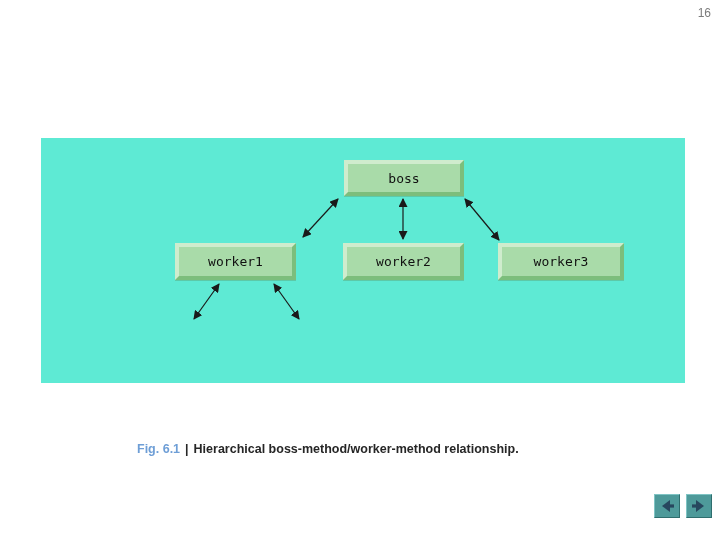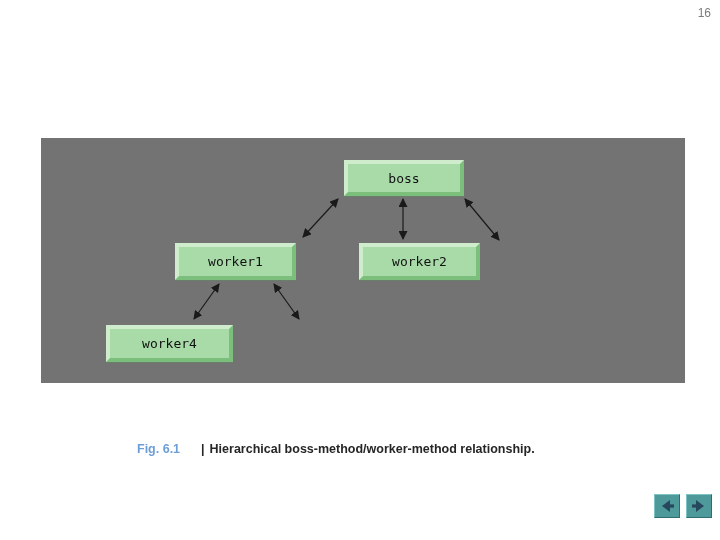--- a/index.html
+++ b/index.html
@@ -22,21 +22,21 @@
     right: 9px;
     font-size: 12px;
     color: #7c7c7c;
   }
   .figure-panel {
     position: absolute;
     left: 41px;
     top: 138px;
     width: 644px;
     height: 245px;
-    background: #737373;
+    background: #5eead4;
   }
   .arrows {
     position: absolute;
     left: 0;
     top: 0;
     width: 644px;
     height: 245px;
   }
   .node {
     position: absolute;
@@ -47,36 +47,36 @@
     box-shadow: 0 1px 0 rgba(90,140,90,0.35);
     display: flex;
     align-items: center;
     justify-content: center;
     font-family: "DejaVu Sans Mono", monospace;
     font-size: 13px;
     color: #111111;
   }
   .node-boss    { left: 303px; top: 22px;  width: 120px; height: 36px; }
   .node-worker1 { left: 134px; top: 105px; width: 121px; height: 37px; }
-  .node-worker2 { left: 302px; top: 105px; width: 121px; height: 37px; margin-left: 16px; }
+  .node-worker2 { left: 302px; top: 105px; width: 121px; height: 37px; }
   .node-worker3 { left: 457px; top: 105px; width: 126px; height: 37px; }
   .node-worker4 { left: 65px;  top: 187px; width: 127px; height: 37px; }
   .node-worker5 { left: 220px; top: 187px; width: 126px; height: 37px; }
   .figure-caption {
     position: absolute;
     left: 137px;
     top: 442px;
     font-size: 12.5px;
     font-weight: bold;
     color: #262626;
     white-space: nowrap;
   }
   .fig-label {
     color: #6e9ed6;
-    margin-right: 21px;
+    margin-right: 5px;
   }
   .caption-separator {
     margin-right: 5px;
     color: #262626;
   }
   .nav {
     position: absolute;
     left: 654px;
     top: 494px;
     display: flex;
@@ -122,21 +122,21 @@
       <line x1="297" y1="61" x2="262" y2="99" stroke="#1a1a1a" stroke-width="1.2" marker-start="url(#ah)" marker-end="url(#ah)"></line>
       <line x1="362" y1="61" x2="362" y2="101" stroke="#1a1a1a" stroke-width="1.2" marker-start="url(#ah)" marker-end="url(#ah)"></line>
       <line x1="424" y1="61" x2="458" y2="102" stroke="#1a1a1a" stroke-width="1.2" marker-start="url(#ah)" marker-end="url(#ah)"></line>
       <line x1="178" y1="146" x2="153" y2="181" stroke="#1a1a1a" stroke-width="1.2" marker-start="url(#ah)" marker-end="url(#ah)"></line>
       <line x1="233" y1="146" x2="258" y2="181" stroke="#1a1a1a" stroke-width="1.2" marker-start="url(#ah)" marker-end="url(#ah)"></line>
     </svg>
 
     <div class="node node-boss">boss</div>
     <div class="node node-worker1">worker1</div>
     <div class="node node-worker2">worker2</div>
-    <div class="node node-worker4">worker4</div>
+    <div class="node node-worker3">worker3</div>
   </div>
 
   <div class="figure-caption">
     <span class="fig-label">Fig. 6.1</span><span class="caption-separator">|</span><span>Hierarchical boss-method/worker-method relationship.</span>
   </div>
 
   <div class="nav">
     <button class="nav-btn" title="previous slide">
       <svg width="16" height="14" viewBox="0 0 16 14" xmlns="http://www.w3.org/2000/svg">
         <path d="M11,1 L3,7 L11,13 Z" fill="#27475e"></path>

